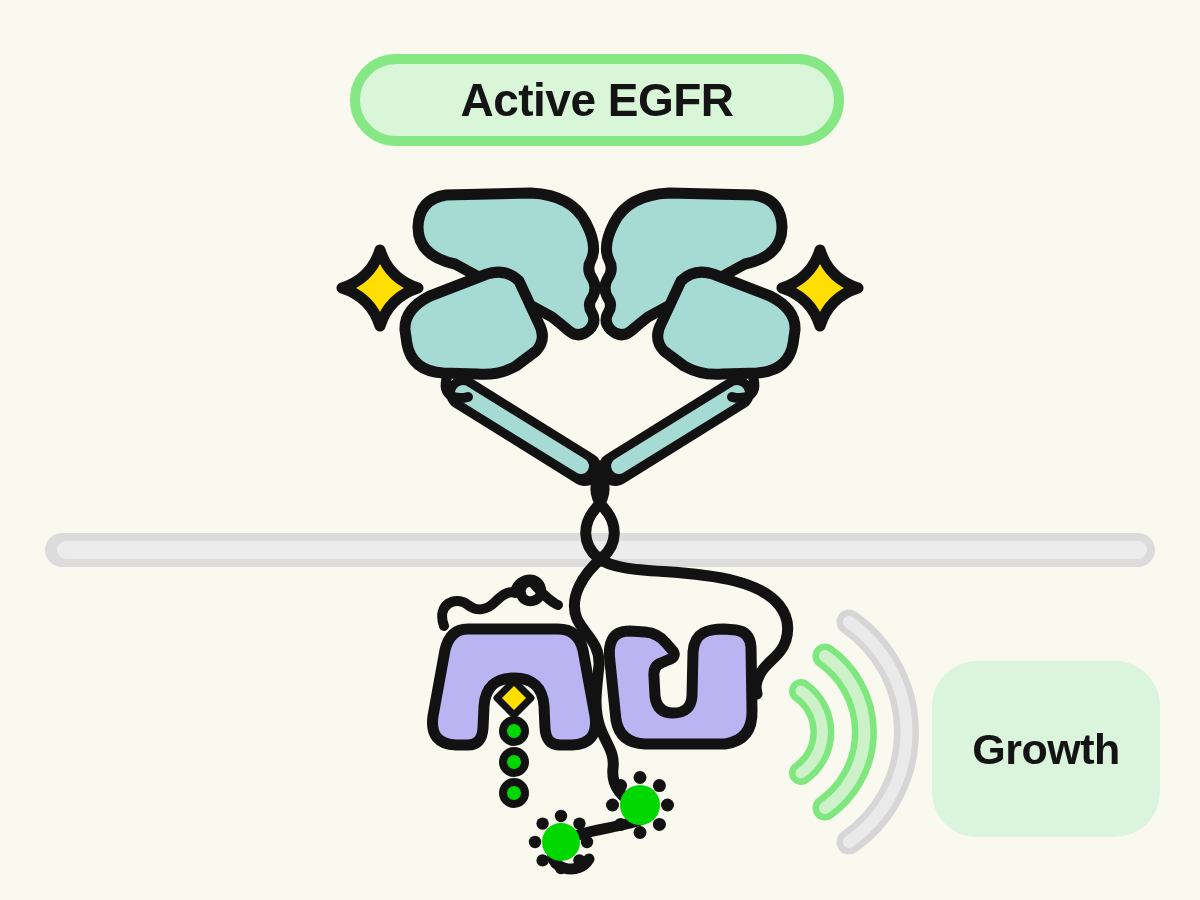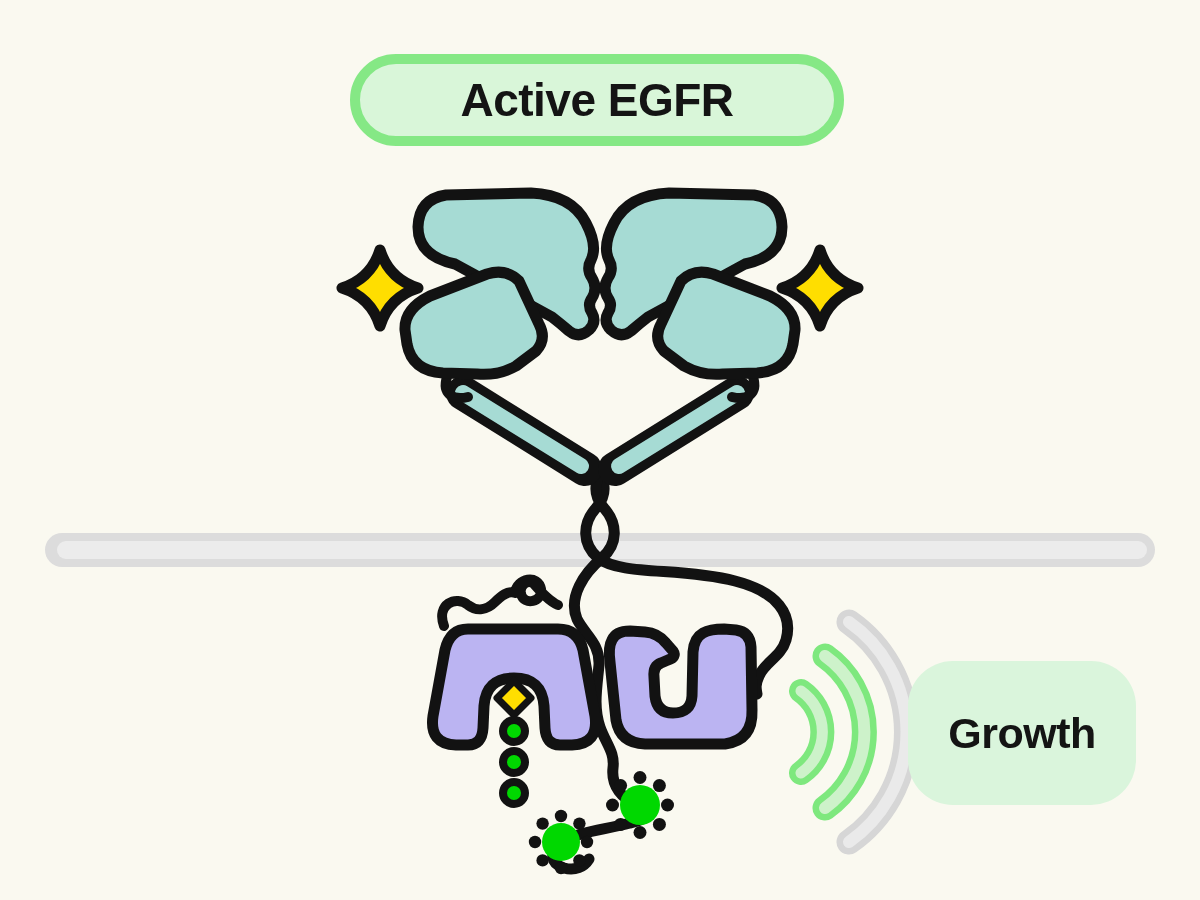--- a/index.html
+++ b/index.html
@@ -24,21 +24,21 @@
   .badge{
     position:absolute;left:350px;top:54px;width:494px;height:92px;box-sizing:border-box;
     background:var(--c-badge_fill,#D9F6D9);
     border:10px solid var(--c-badge_border,#85E885);
     border-radius:47px;
     display:flex;align-items:center;justify-content:center;
     font-size:46px;font-weight:700;color:var(--c-text,#141414);
     letter-spacing:-0.5px;
   }
   .growth{
-    position:absolute;left:908px;top:661px;width:228px;height:144px;box-sizing:border-box;
+    position:absolute;left:932px;top:661px;width:228px;height:176px;box-sizing:border-box;
     background:var(--c-growth_fill,#DAF5DC);
     border-radius:45px;
     display:flex;flex-direction:column;align-items:center;justify-content:center;
     font-size:43px;font-weight:700;line-height:1.22;color:var(--c-text,#141414);
     letter-spacing:-0.5px;text-align:center;gap:24px;
   }
   .growth span{display:block;}
 </style>
 </head>
 <body>

